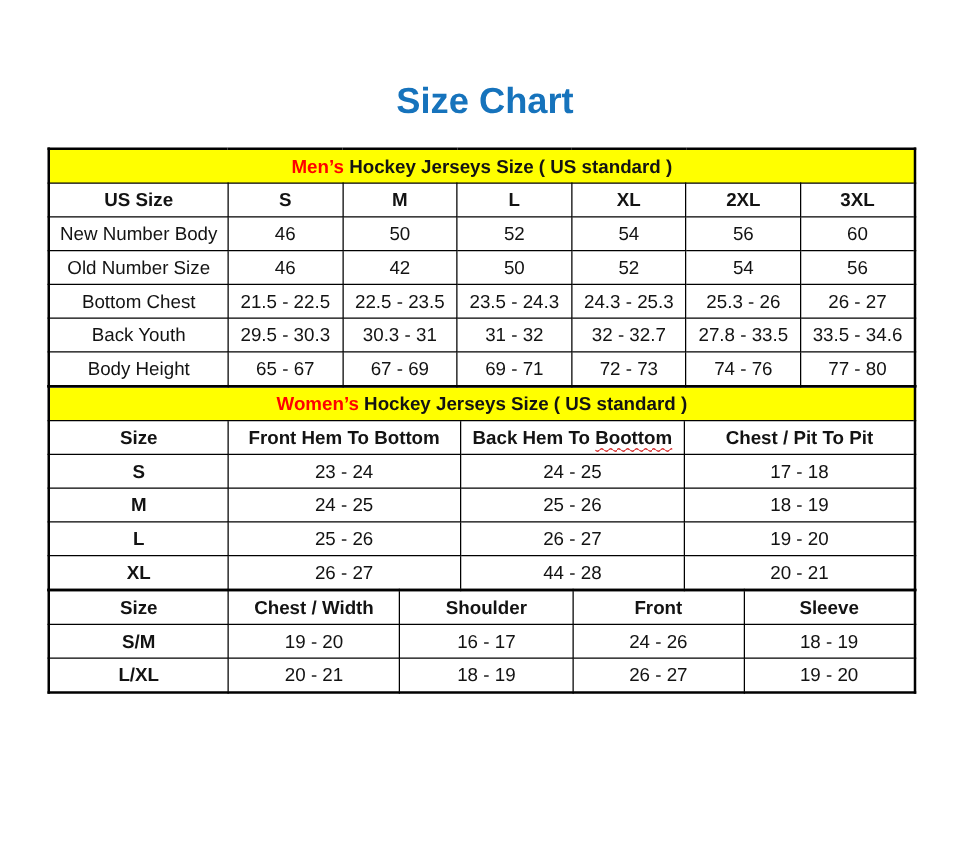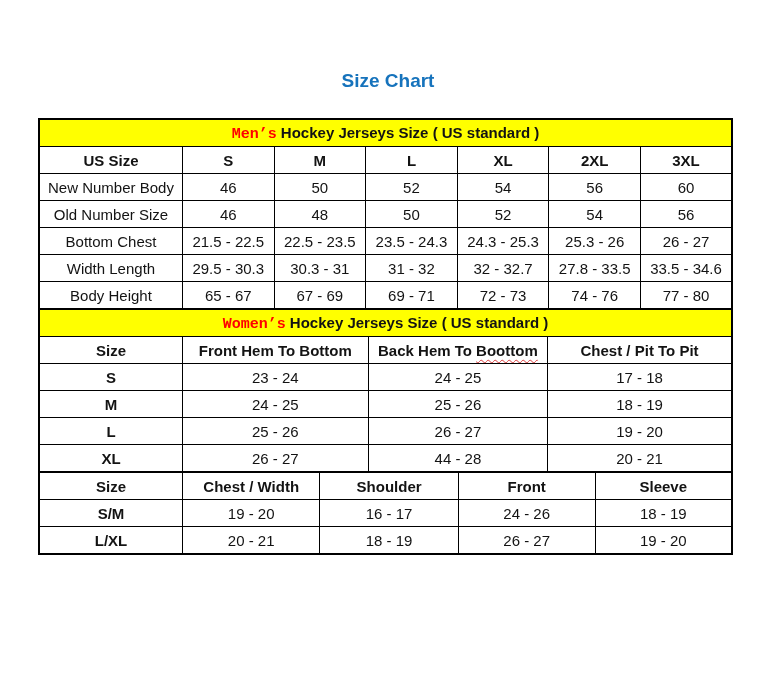--- a/index.html
+++ b/index.html
@@ -11,21 +11,21 @@
     width: 776px;
     height: 692px;
     overflow: hidden;
     font-family: "Liberation Sans", "DejaVu Sans", sans-serif;
     color: #131313;
     position: relative;
   }
   .page-title {
     margin: 64px 0 0 0;
     text-align: center;
-    font-size: 19px;
+    font-size: 29px;
     line-height: 34px;
     font-weight: bold;
     color: #1673bc;
     font-family: "Liberation Sans", sans-serif;
   }
   .chart-wrap {
     width: 695px;
     margin: 20px 0 0 38px;
   }
   table.chart-table {
@@ -49,21 +49,20 @@
   }
   td.band-cell {
     background: #ffff00;
     font-weight: bold;
     font-size: 17px;
     height: 34px;
     border: 2px solid #000000;
   }
   td.band-cell .accent {
     color: #ff0000;
-    font-family: Liberation Mono, monospace;
   }
   td.hdr-cell {
     font-weight: bold;
     height: 27px;
   }
   td.row-label {
     font-weight: normal;
   }
   td.row-label.label-bold {
     font-weight: bold;
@@ -112,37 +111,37 @@
           <td class="data-cell">46</td>
           <td class="data-cell">50</td>
           <td class="data-cell">52</td>
           <td class="data-cell">54</td>
           <td class="data-cell">56</td>
           <td class="data-cell">60</td>
         </tr>
         <tr>
           <td class="row-label">Old Number Size</td>
           <td class="data-cell">46</td>
-          <td class="data-cell">48</td>
+          <td class="data-cell">42</td>
           <td class="data-cell">50</td>
           <td class="data-cell">52</td>
           <td class="data-cell">54</td>
           <td class="data-cell">56</td>
         </tr>
         <tr>
           <td class="row-label">Bottom Chest</td>
           <td class="data-cell">21.5 - 22.5</td>
           <td class="data-cell">22.5 - 23.5</td>
           <td class="data-cell">23.5 - 24.3</td>
           <td class="data-cell">24.3 - 25.3</td>
           <td class="data-cell">25.3 - 26</td>
           <td class="data-cell">26 - 27</td>
         </tr>
         <tr>
-          <td class="row-label">Width Length</td>
+          <td class="row-label">Back Youth</td>
           <td class="data-cell">29.5 - 30.3</td>
           <td class="data-cell">30.3 - 31</td>
           <td class="data-cell">31 - 32</td>
           <td class="data-cell">32 - 32.7</td>
           <td class="data-cell">27.8 - 33.5</td>
           <td class="data-cell">33.5 - 34.6</td>
         </tr>
         <tr>
           <td class="row-label">Body Height</td>
           <td class="data-cell">65 - 67</td>

